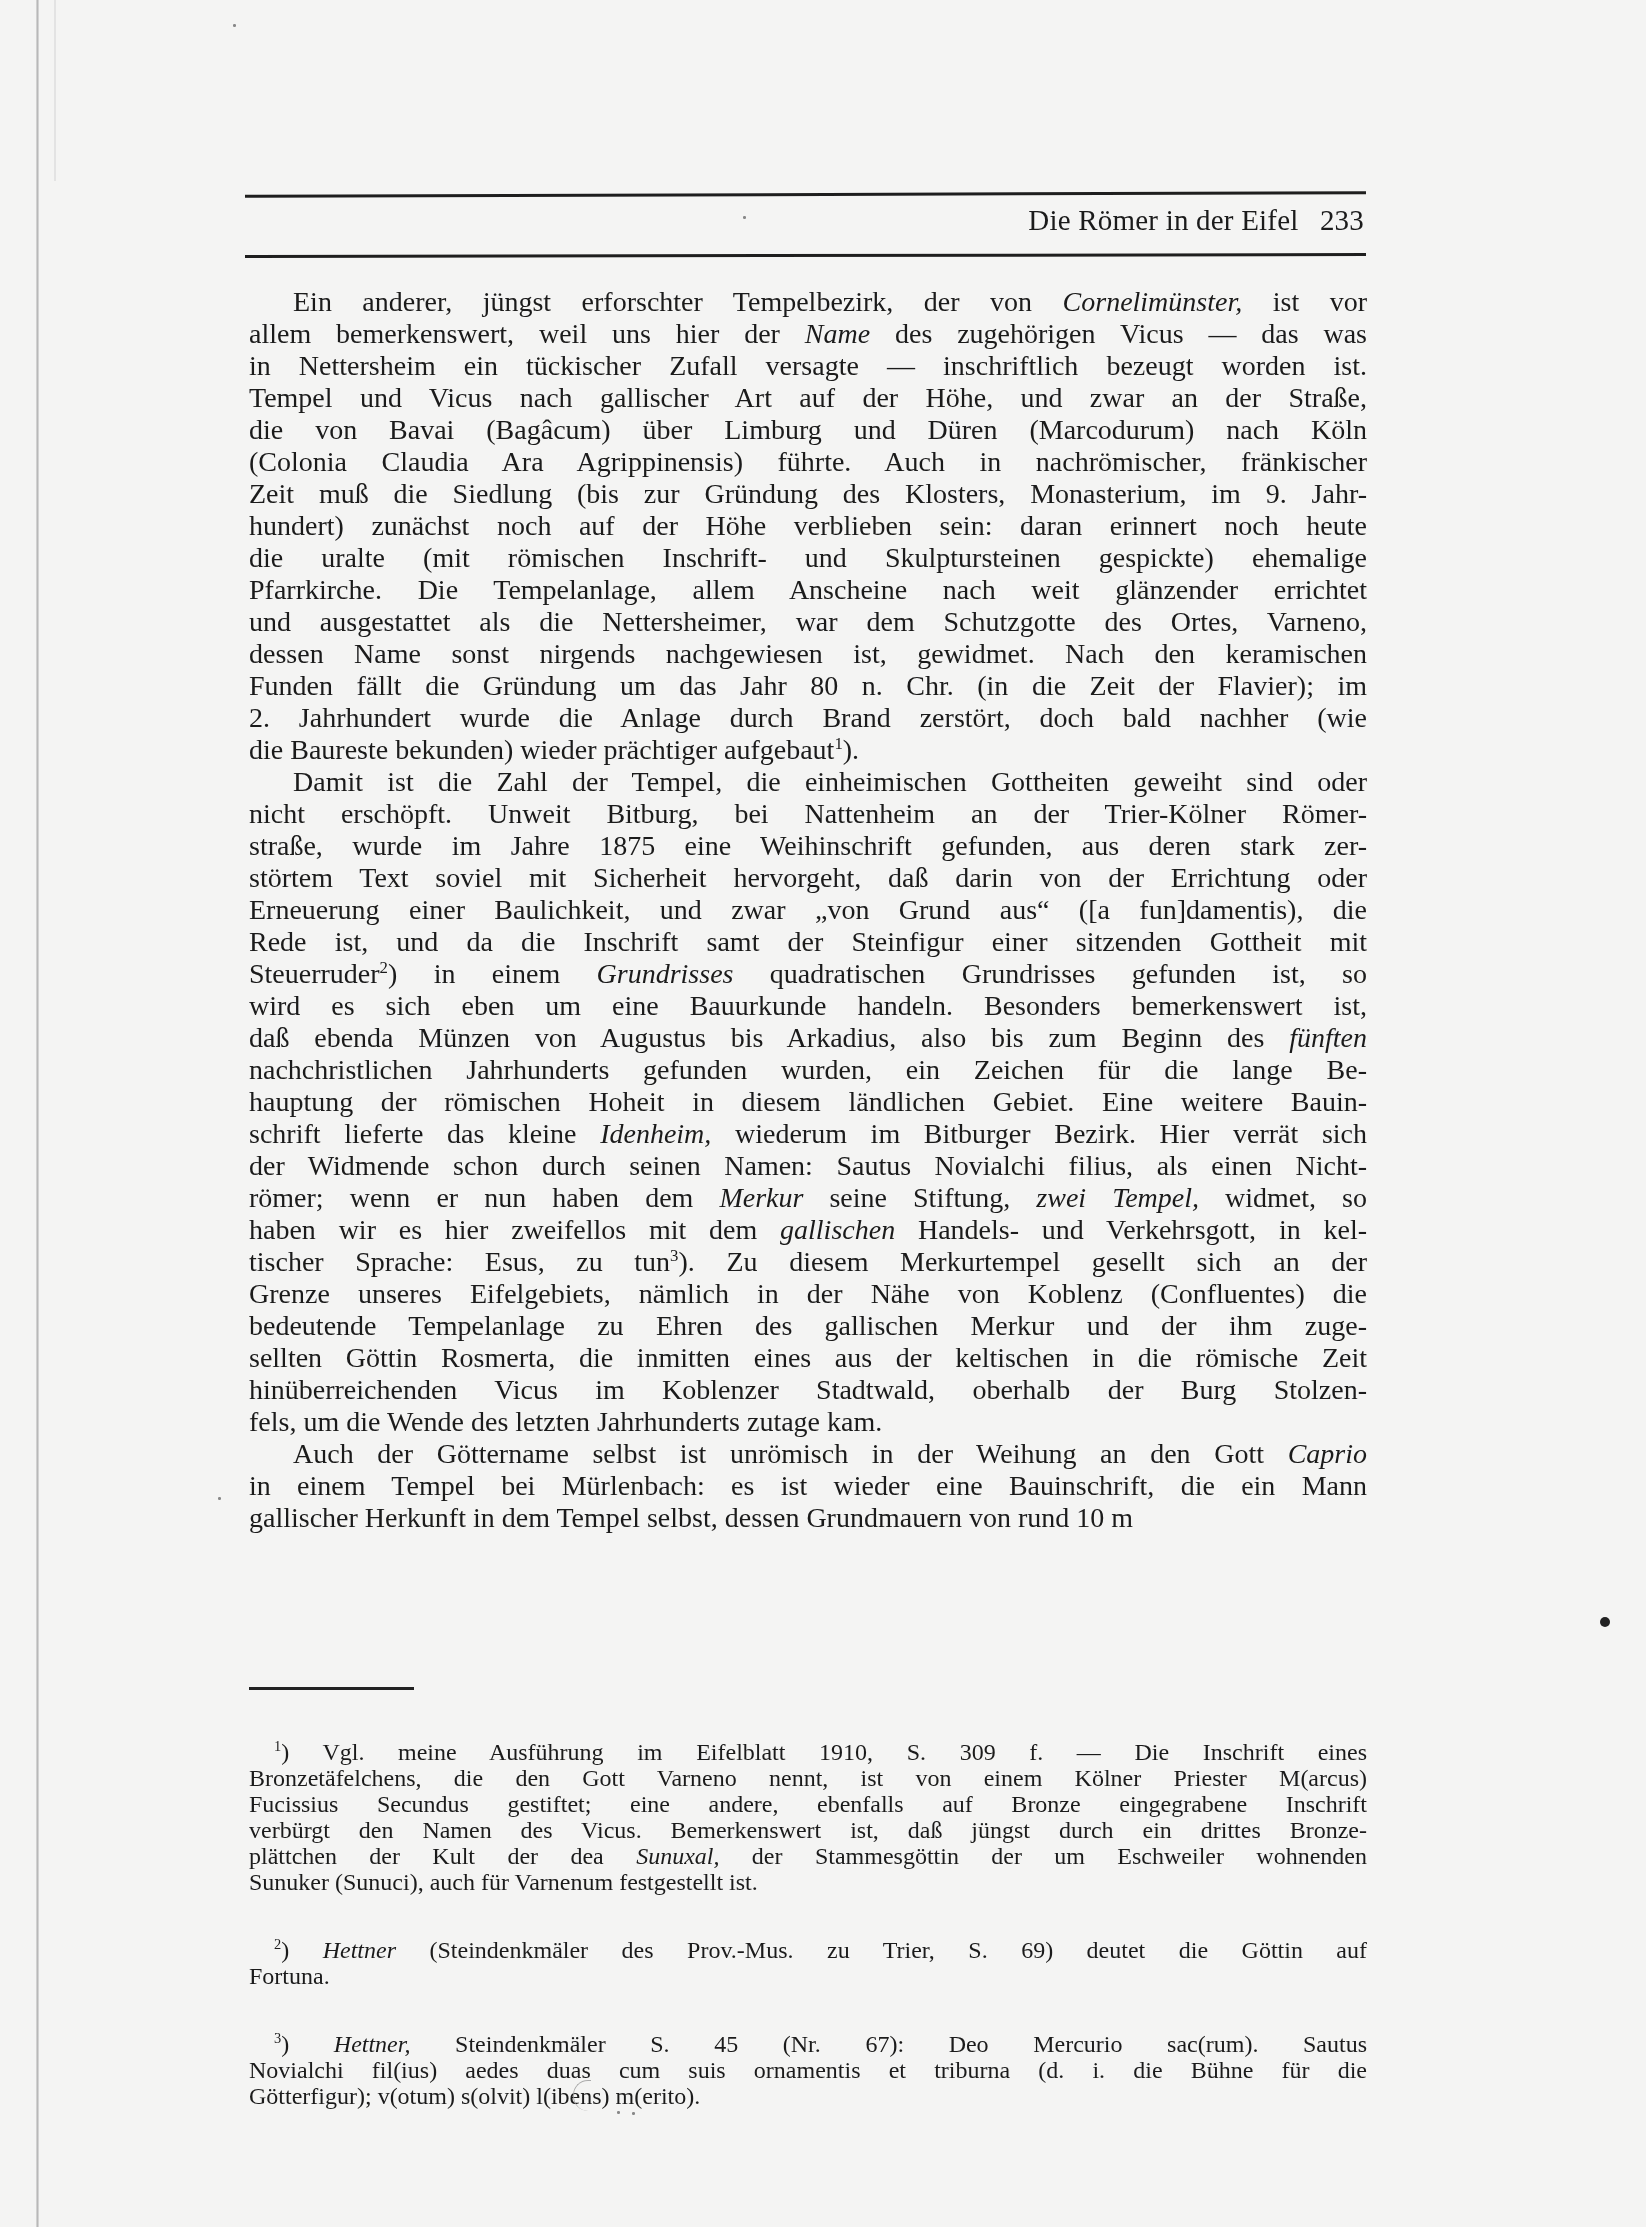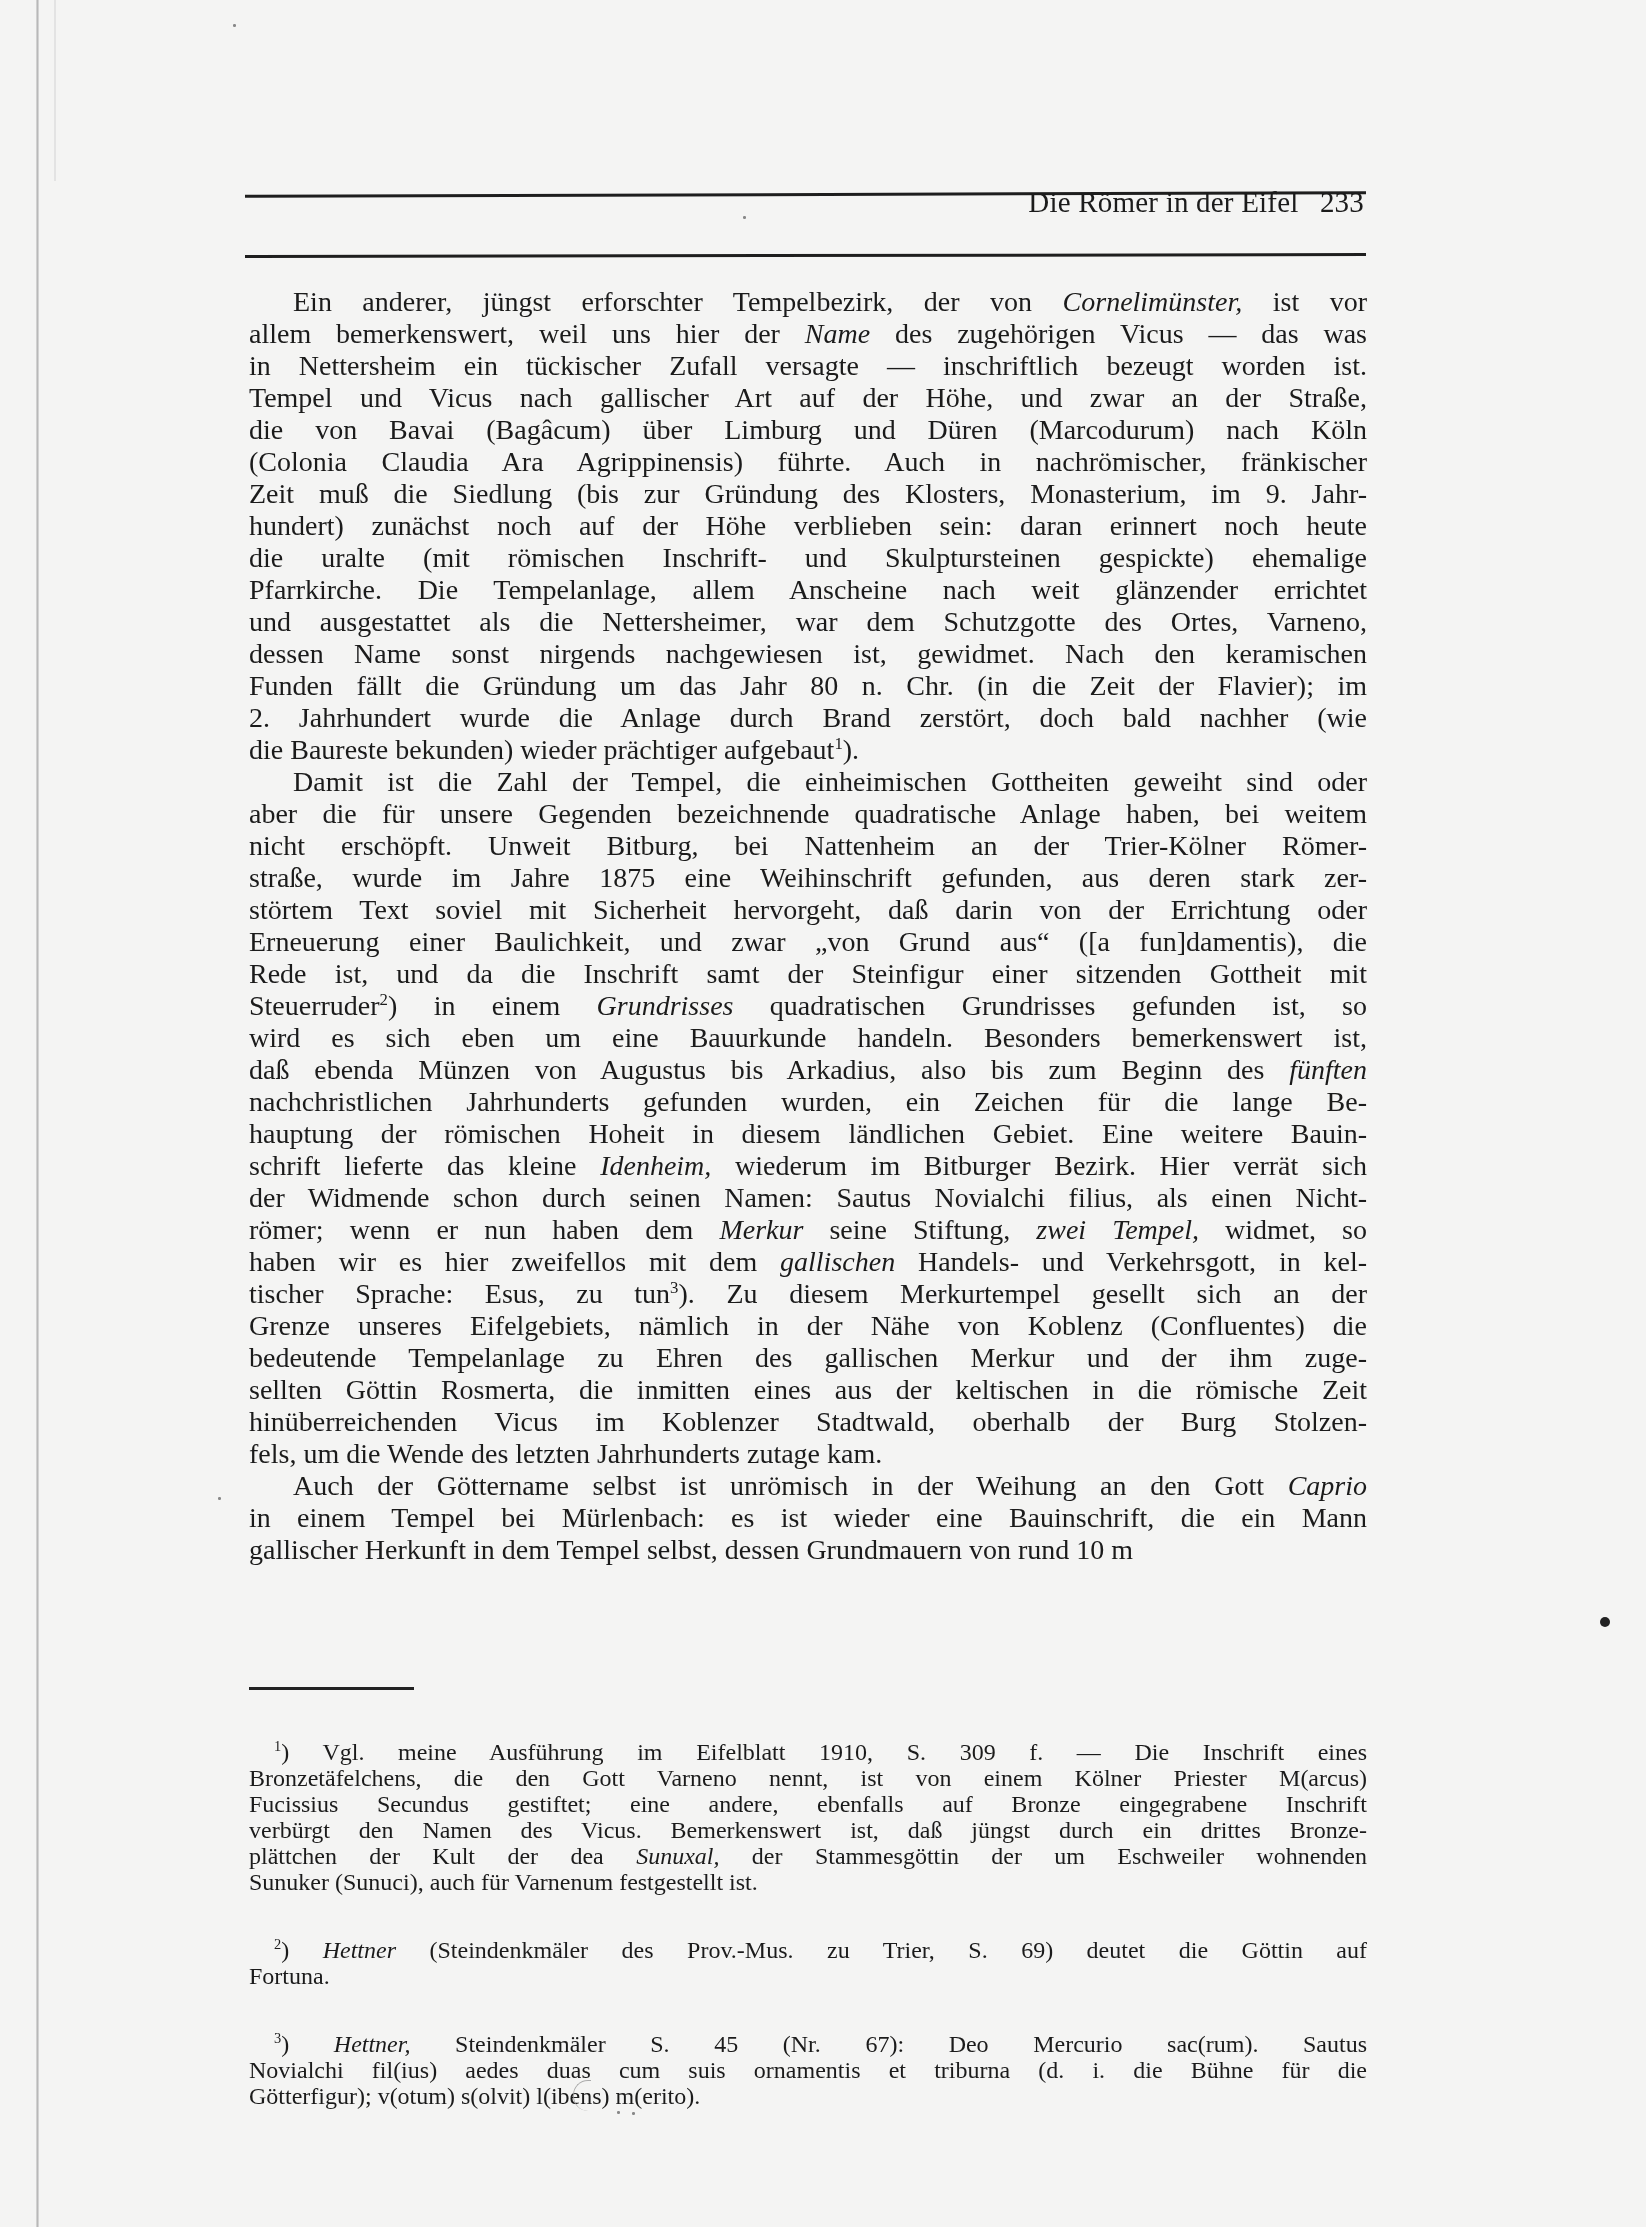--- a/index.html
+++ b/index.html
@@ -18,21 +18,21 @@
     position: absolute; left: 54px; top: 0; width: 1.6px; height: 181px;
     background: #e3e3e3;
   }
   .rule {
     position: absolute; left: 245px; width: 1121px; height: 3.3px;
     background: #1e1e1e;
   }
   .rule.top { top: 193px; transform: rotate(-0.18deg); }
   .rule.bottom { top: 254px; transform: rotate(-0.1deg); }
   .running-head {
-    position: absolute; right: 282px; top: 186px;
+    position: absolute; right: 282px; top: 204px;
     font-family: "Liberation Serif", serif;
     font-size: 29px; letter-spacing: 0.2px;
     white-space: nowrap;
   }
   .running-head .pnum { margin-left: 21.4px; }
   .body-text {
     position: absolute; left: 249px; top: 286px; width: 1118px;
     font-family: "Liberation Serif", serif;
     font-size: 28px; line-height: 32px;
   }
@@ -89,21 +89,20 @@
     <span class="line"><span>Zeit muß die Siedlung (bis zur Gründung des Klosters, Monasterium, im 9. Jahr-</span></span>
     <span class="line"><span>hundert) zunächst noch auf der Höhe verblieben sein: daran erinnert noch heute</span></span>
     <span class="line"><span>die uralte (mit römischen Inschrift- und Skulptursteinen gespickte) ehemalige</span></span>
     <span class="line"><span>Pfarrkirche.  Die Tempelanlage, allem Anscheine nach weit glänzender errichtet</span></span>
     <span class="line"><span>und ausgestattet als die Nettersheimer, war dem Schutzgotte des Ortes, Varneno,</span></span>
     <span class="line"><span>dessen Name sonst nirgends nachgewiesen ist, gewidmet.  Nach den keramischen</span></span>
     <span class="line"><span>Funden fällt die Gründung um das Jahr 80 n. Chr. (in die Zeit der Flavier); im</span></span>
     <span class="line"><span>2. Jahrhundert wurde die Anlage durch Brand zerstört, doch bald nachher (wie</span></span>
     <span class="line last"><span>die Baureste bekunden) wieder prächtiger aufgebaut</span><sup>1</sup><span>).</span></span>
     <span class="line indent"><span>Damit ist die Zahl der Tempel, die einheimischen Gottheiten geweiht sind oder</span></span>
-    <span class="line"><span>aber die für unsere Gegenden bezeichnende quadratische Anlage haben, bei weitem</span></span>
     <span class="line"><span>nicht erschöpft.  Unweit Bitburg, bei Nattenheim an der Trier-Kölner Römer-</span></span>
     <span class="line"><span>straße, wurde im Jahre 1875 eine Weihinschrift gefunden, aus deren stark zer-</span></span>
     <span class="line"><span>störtem Text soviel mit Sicherheit hervorgeht, daß darin von der Errichtung oder</span></span>
     <span class="line"><span>Erneuerung einer Baulichkeit, und zwar „von Grund aus“ ([a fun]damentis), die</span></span>
     <span class="line"><span>Rede ist, und da die Inschrift samt der Steinfigur einer sitzenden Gottheit mit</span></span>
     <span class="line"><span>Steuerruder</span><sup>2</sup><span>) in einem </span><i>Grundrisses</i><span> quadratischen Grundrisses gefunden ist, so</span></span>
     <span class="line"><span>wird es sich eben um eine Bauurkunde handeln.  Besonders bemerkenswert ist,</span></span>
     <span class="line"><span>daß ebenda Münzen von Augustus bis Arkadius, also bis zum Beginn des </span><i>fünften</i></span>
     <span class="line"><span>nachchristlichen Jahrhunderts gefunden wurden, ein Zeichen für die lange Be-</span></span>
     <span class="line"><span>hauptung der römischen Hoheit in diesem ländlichen Gebiet.  Eine weitere Bauin-</span></span>

